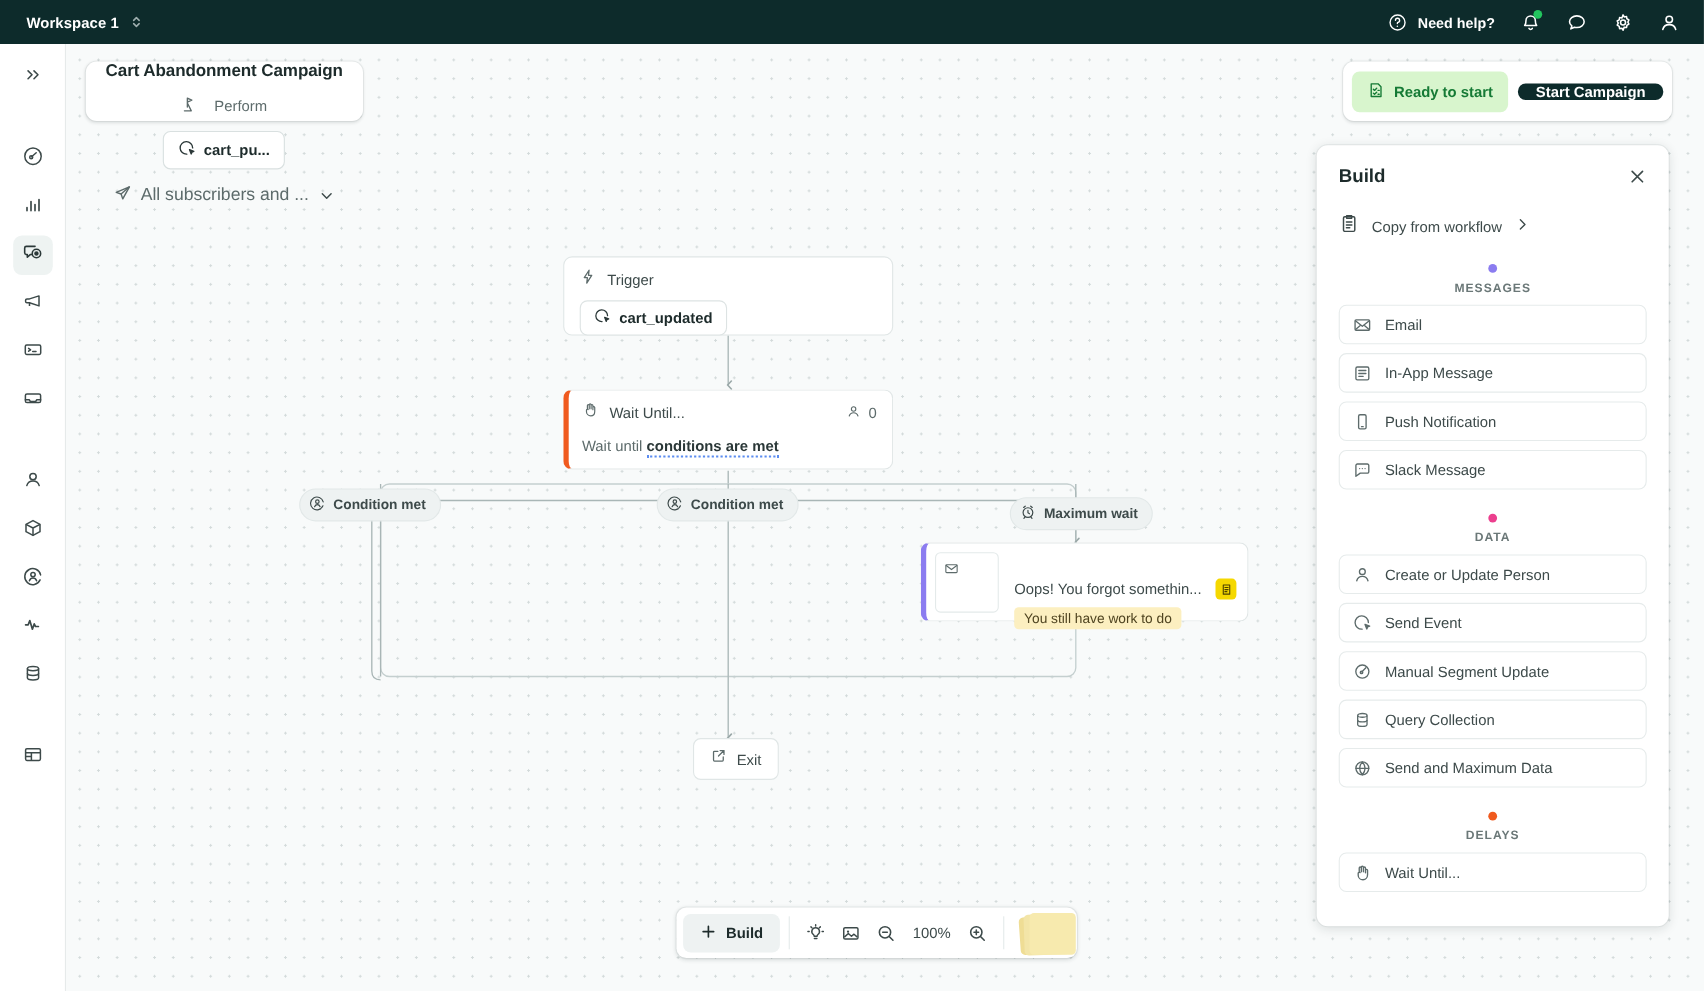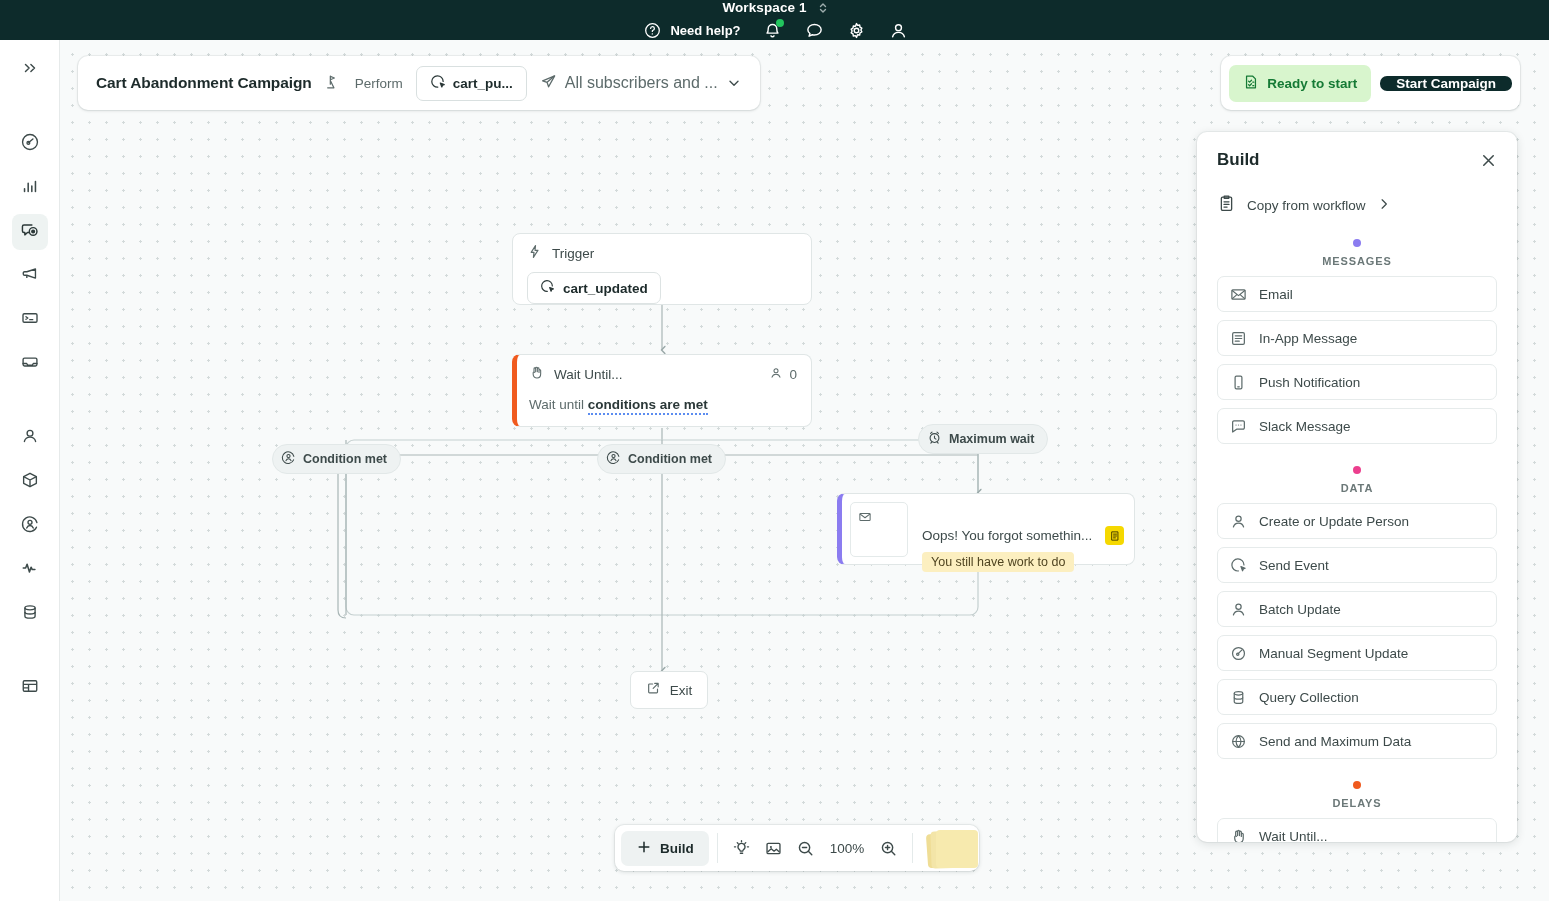--- a/index.html
+++ b/index.html
@@ -10,21 +10,20 @@
     overflow: hidden;
   }
   .app { position: relative; width: 1549px; height: 901px; }
 
   
   .topbar {
     position: absolute; left: 0; top: 0; width: 1549px; height: 40px;
     background: #0d2b2b;
     display: flex; align-items: center; justify-content: space-between;
     padding: 0 22px 0 24px;
-    flex-direction: column;
   }
   .ws { display: flex; align-items: center; gap: 10px; }
   .ws-name { color: #ffffff; font-size: 13.5px; font-weight: bold; letter-spacing: .1px; }
   .ws-caret { width: 12px; height: 14px; position: relative; opacity: .75; }
   .topbar-right { display: flex; align-items: center; gap: 22px; }
   .needhelp { display: flex; align-items: center; gap: 8px; color: #fff; font-size: 13px; font-weight: bold; }
   .tb-icon { width: 20px; height: 20px; position: relative; color: #fff; display: flex; align-items: center; justify-content: center; }
   .tb-icon svg { display: block; }
   .dot-green {
     position: absolute; right: -1px; top: -1px; width: 8px; height: 8px;
@@ -53,21 +52,21 @@
     background-size: 17px 17px;
     background-position: 4px 6px;
     overflow: hidden;
   }
 
   
   .hdr-card {
     position: absolute; left: 18px; top: 16px; height: 54px;
     background: #fff; border-radius: 10px;
     box-shadow: 0 1px 3px rgba(20,40,40,.13), 0 0 0 1px rgba(20,40,40,.05);
-    display: flex; align-items: center; padding: 0 18px; gap: 13px;
+    display: flex; align-items: center; padding: 0 18px; gap: 13px; flex-direction: column;
   }
   .hdr-title { font-size: 15.5px; font-weight: bold; color: #1d2b2b; letter-spacing: -.1px; }
   .hdr-perform { display: flex; align-items: center; gap: 14px; font-size: 13.5px; color: #5d6b6b; }
   .chip {
     display: flex; align-items: center; gap: 7px;
     border: 1px solid #d9e0e0; border-radius: 7px;
     padding: 7px 13px; font-size: 13.5px; font-weight: bold; color: #1d2b2b;
     background: #fff;
   }
   .hdr-aud { display: flex; align-items: center; gap: 8px; font-size: 16px; color: #5d6b6b; }
@@ -497,21 +496,21 @@
     <div class="pill" style="left:537px; top:404px;">
       <span>
         <svg width="15" height="15" viewBox="0 0 18 18" fill="none" stroke="#3d4a4a" stroke-width="1.3" stroke-linecap="round" stroke-linejoin="round">
           <path d="M15.4 7.6a7 7 0 1 0-.3 4.2"></path>
             <circle cx="9" cy="7.3" r="1.9"></circle>
             <path d="M6 12.8c.6-1.5 1.7-2.3 3-2.3s2.4.8 3 2.3"></path>
         </svg>
       </span>
       <span>Condition met</span>
     </div>
-    <div class="pill" style="left:858px; top:384px;">
+    <div class="pill" style="left:858px; top:412px;">
       <span>
         <svg width="15" height="15" viewBox="0 0 18 18" fill="none" stroke="#3d4a4a" stroke-width="1.3" stroke-linecap="round" stroke-linejoin="round">
           <circle cx="9" cy="9.6" r="5.3"></circle>
             <path d="M9 7.2v2.6l1.7 1.1"></path>
             <path d="M4.3 4 6 2.6M13.7 4 12 2.6M5.6 14.6l-1 1.2M12.4 14.6l1 1.2"></path>
         </svg>
       </span>
       <span>Maximum wait</span>
     </div>
 
@@ -679,29 +678,20 @@
           <svg width="17" height="17" viewBox="0 0 18 18" fill="none" stroke="#5d6b6b" stroke-width="1.3" stroke-linecap="round" stroke-linejoin="round">
             <path d="M14.8 8.4a6.4 6.4 0 1 0-6 6.4"></path>
             <path d="M11.6 10.2l4.4 1.7-1.9.8-.8 1.9-1.7-4.4Z" fill="#5d6b6b"></path>
           </svg>
         </span>
         <span class="item-lbl">Send Event</span>
       </div>
       <div class="item">
         <span class="ic">
           <svg width="17" height="17" viewBox="0 0 18 18" fill="none" stroke="#5d6b6b" stroke-width="1.3" stroke-linecap="round" stroke-linejoin="round">
-            <circle cx="9" cy="6" r="2.8"></circle>
-              <path d="M3.6 14.8c.7-2.7 2.9-4.2 5.4-4.2s4.7 1.5 5.4 4.2"></path>
-          </svg>
-        </span>
-        <span class="item-lbl">Batch Update</span>
-      </div>
-      <div class="item">
-        <span class="ic">
-          <svg width="17" height="17" viewBox="0 0 18 18" fill="none" stroke="#5d6b6b" stroke-width="1.3" stroke-linecap="round" stroke-linejoin="round">
             <circle cx="9" cy="9" r="6.3"></circle>
               <path d="M12.4 5.4 8.4 9.4"></path>
               <circle cx="8.2" cy="9.8" r="1.2"></circle>
           </svg>
         </span>
         <span class="item-lbl">Manual Segment Update</span>
       </div>
       <div class="item">
         <span class="ic">
           <svg width="17" height="17" viewBox="0 0 18 18" fill="none" stroke="#5d6b6b" stroke-width="1.3">

